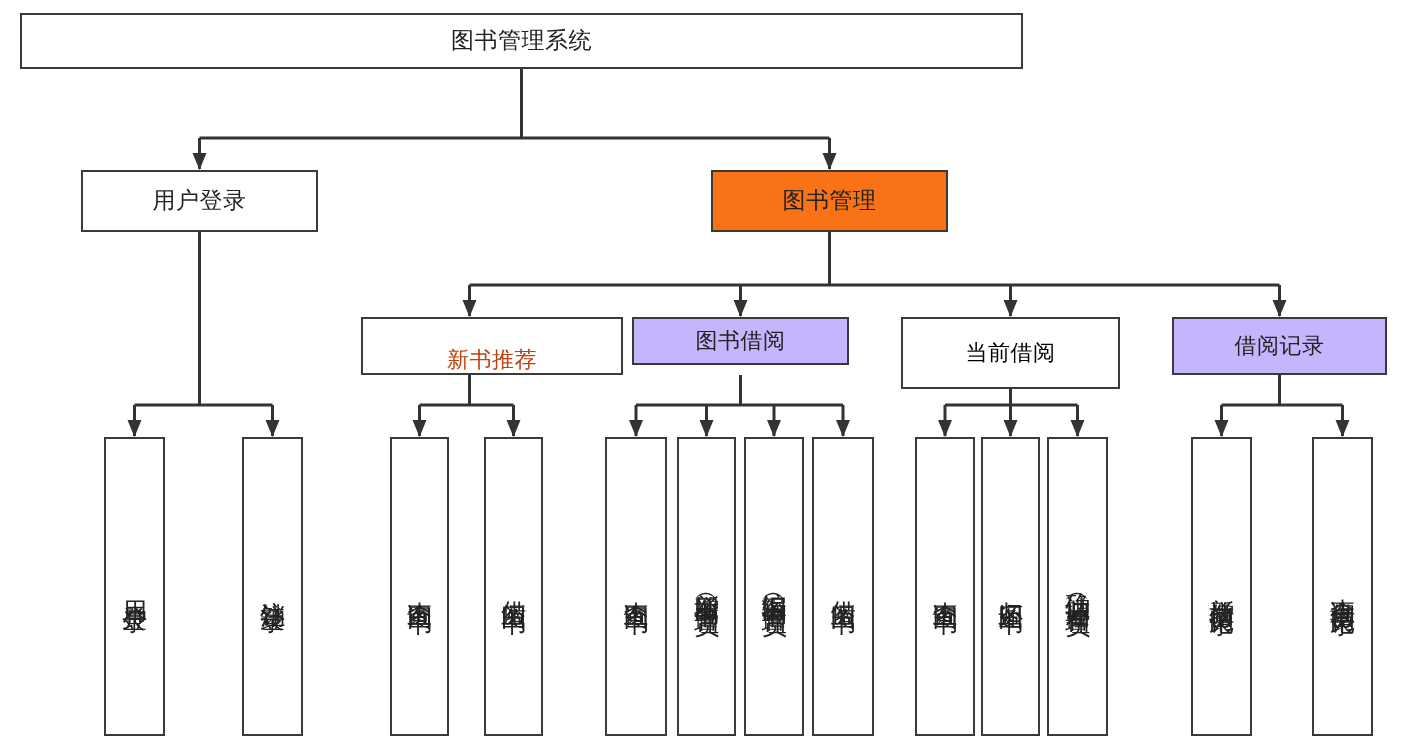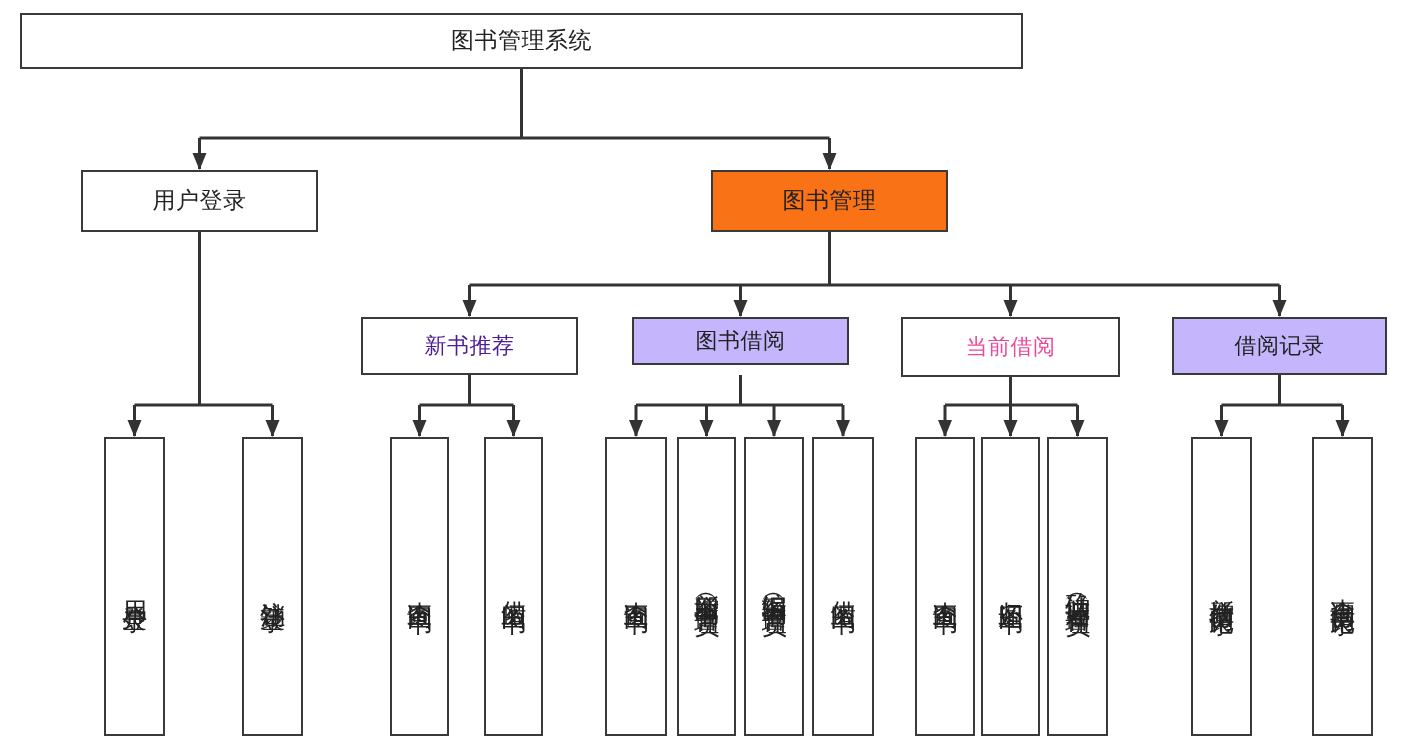--- a/index.html
+++ b/index.html
@@ -134,27 +134,27 @@
   <div id="nodes">
       <div class="node root horiz" style="left: 20px; top: 13px; width: 1003px; height: 56px; border-color: rgb(58, 58, 58); background: rgb(255, 255, 255); color: rgb(34, 34, 34);">
         <span class="label">图书管理系统</span>
       </div>
       <div class="node lvl2 horiz" style="left: 81px; top: 170px; width: 237px; height: 62px; border-color: rgb(58, 58, 58); background: rgb(255, 255, 255); color: rgb(34, 34, 34);">
         <span class="label">用户登录</span>
       </div>
       <div class="node lvl2 horiz" style="left: 711px; top: 170px; width: 237px; height: 62px; border-color: rgb(58, 58, 58); background: #f97316; color: rgb(34, 34, 34);">
         <span class="label">图书管理</span>
       </div>
-      <div class="node lvl3 horiz" style="left: 361px; top: 317px; width: 217px; height: 58px; border-color: rgb(58, 58, 58); background: rgb(255, 255, 255); color: #4c1d95;">
+      <div class="node lvl3 horiz" style="left: 361px; top: 317px; width: 262px; height: 58px; border-color: rgb(58, 58, 58); background: rgb(255, 255, 255); color: #c2410c; align-items: flex-end;">
         <span class="label">新书推荐</span>
       </div>
       <div class="node lvl3 horiz" style="left: 632px; top: 317px; width: 217px; height: 48px; border-color: rgb(58, 58, 58); background: #c4b5fd; color: rgb(34, 34, 34);">
         <span class="label">图书借阅</span>
       </div>
-      <div class="node lvl3 horiz" style="left: 901px; top: 317px; width: 219px; height: 60px; border-color: rgb(58, 58, 58); background: rgb(255, 255, 255); color: #ec4899;">
+      <div class="node lvl3 horiz" style="left: 901px; top: 317px; width: 219px; height: 72px; border-color: rgb(58, 58, 58); background: rgb(255, 255, 255); color: #000000;">
         <span class="label">当前借阅</span>
       </div>
       <div class="node lvl3 horiz" style="left: 1172px; top: 317px; width: 215px; height: 58px; border-color: rgb(58, 58, 58); background: #c4b5fd; color: rgb(34, 34, 34);">
         <span class="label">借阅记录</span>
       </div>
       <div class="node leaf vert" style="left: 104px; top: 437px; width: 61px; height: 299px; border-color: rgb(58, 58, 58); background: rgb(255, 255, 255); color: rgb(34, 34, 34);">
         <span class="label">用户登录</span>
       </div>
       <div class="node leaf vert" style="left: 242px; top: 437px; width: 61px; height: 299px; border-color: rgb(58, 58, 58); background: rgb(255, 255, 255); color: rgb(34, 34, 34);">
         <span class="label">注销登录</span>

